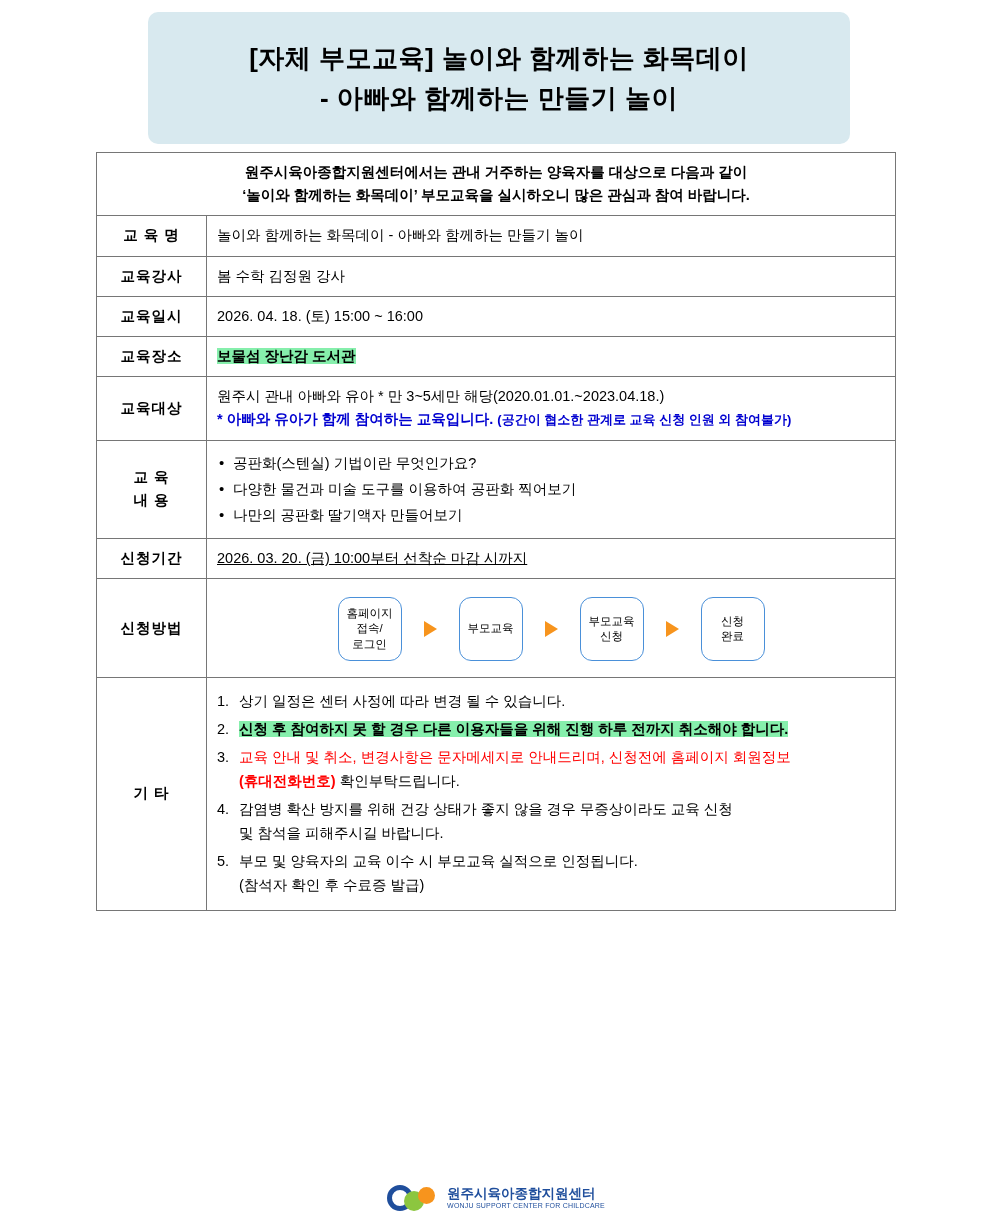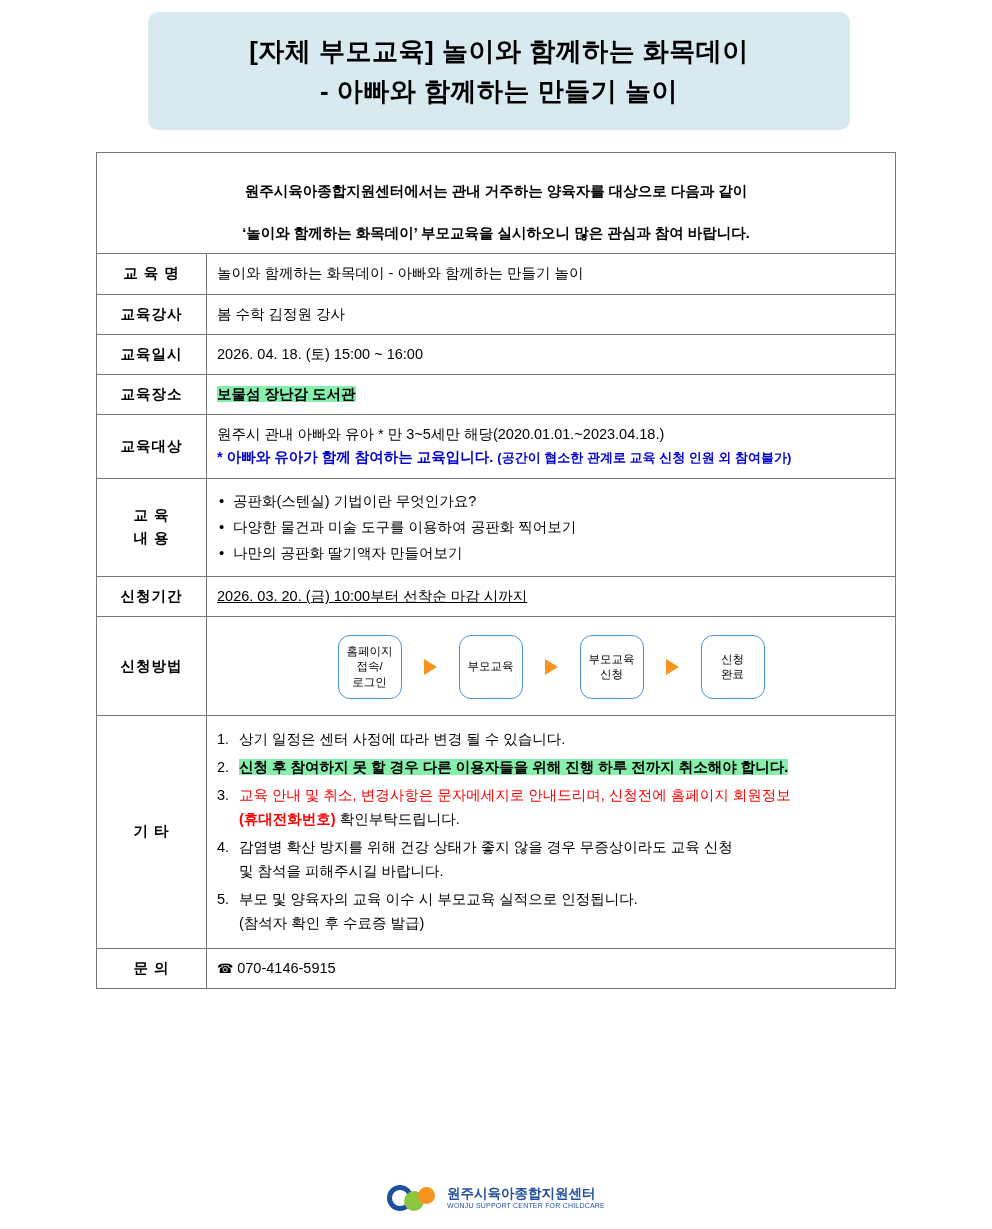--- a/index.html
+++ b/index.html
@@ -15,21 +15,21 @@
     position: relative;
     overflow: hidden;
   }
 
   
   .header-banner {
     position: absolute;
     left: 148px;
     top: 12px;
     width: 702px;
-    height: 118px;
+    height: 132px;
     background: #d8e9ef;
     border-radius: 10px;
     display: flex;
     flex-direction: column;
     align-items: center;
     justify-content: center;
   }
   .header-line {
     font-size: 26px;
     font-weight: bold;
@@ -63,21 +63,21 @@
     letter-spacing: 1px;
   }
 
   .intro-cell {
     text-align: center;
     font-weight: bold;
     font-size: 16.5px;
     line-height: 1.7;
     padding: 13px 8px 14px 8px;
   }
-  .intro-cell .l1, .intro-cell .l2 { display: block; white-space: nowrap; margin-top: 19px; }
+  .intro-cell .l1, .intro-cell .l2 { display: block; white-space: nowrap; }
 
   .hl {
     background: #86efac;
   }
   .underline {
     text-decoration: underline;
   }
   .red {
     color: #ff0000;
   }
@@ -343,27 +343,20 @@
           </li>
           <li>
             <span class="num">5.</span>
             <span>부모 및 양육자의 교육 이수 시 부모교육 실적으로 인정됩니다.</span>
             <span class="sub-line">(참석자 확인 후 수료증 발급)</span>
           </li>
         </ul>
       </td>
     </tr>
 
-    <tr>
-      <td class="col-label">문 의</td>
-      <td>
-        <span class="tel-icon">☎</span>
-        <span>070-4146-5915</span>
-      </td>
-    </tr>
   </tbody>
 </table>
 
 <div class="footer">
   <div class="logo-mark">
     <span class="c1"></span>
     <span class="c2"></span>
     <span class="c3"></span>
   </div>
   <div class="logo-text">

